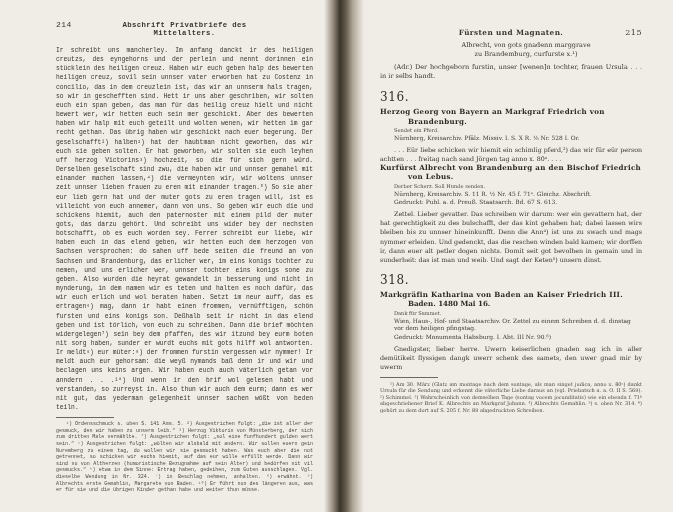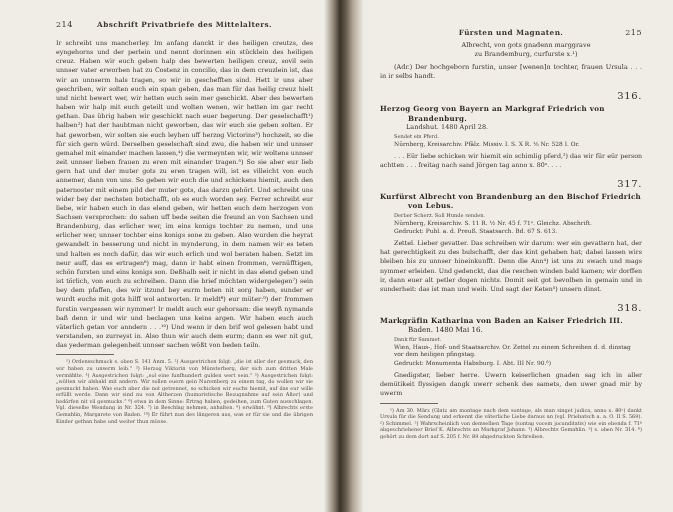--- a/index.html
+++ b/index.html
@@ -11,45 +11,45 @@
   .page { position:absolute; top:0; height:512px; }
   .page-left  { left:0;    width:330px; }
   .page-right { left:346px; width:327px; }
   .gutter {
     position:absolute; left:324px; top:0; width:40px; height:512px;
     background:linear-gradient(90deg,
       rgba(240,237,230,0) 0%, #9a9081 22%, #3a332a 40%,
       #665c4e 55%, #b0a697 72%, rgba(240,237,230,0) 100%);
     pointer-events:none;
   }
-  .content-l { position:absolute; left:56px; top:20px; width:257px; }
+  .content-l { position:absolute; left:56px; top:20px; width:257px;font-family:Liberation Mono, monospace; }
   .content-r { position:absolute; left:34px; top:20px; width:262px; }
 
   .runhead { display:grid; grid-template-columns:34px 1fr 34px; align-items:baseline; margin-bottom:4px; }
   .pagenum { font-size:8px; letter-spacing:0.5px; color:#3b362e; }
   .runtitle { text-align:center; font-size:7.3px; font-weight:bold; letter-spacing:0.4px; color:#3b362e; }
 
   .bodytext {
     font-size:6.3px; line-height:9.15px; text-align:justify;
     color:#3a342c; margin-top:9px;
   }
   .fnrule { width:58px; border:none; border-top:1px solid #6d675d; margin:5px 0 3px 0; }
   .fntext {
     font-size:5.0px; line-height:6.6px; text-align:justify;
     color:#4f4a42; text-indent:10px;
   }
 
   .dateline { font-size:6.5px; line-height:9.3px; text-align:justify; word-spacing:2.6px; margin-top:9px; }
   .sigblock { text-align:center; font-size:6.5px; line-height:9.3px; margin-top:3px; padding-left:30px; }
   .adr { font-size:6.5px; line-height:9.3px; text-align:justify; text-indent:14px; margin-top:3px; }
 
-  .entnum { text-align:right; font-size:10px; letter-spacing:0.6px; margin:9px 0 3px 0; color:#332e27; }
+  .entnum { text-align:left; font-size:12px; letter-spacing:0.6px; margin:9px 0 3px 0; color:#332e27; }
   .enthead { font-size:7.1px; font-weight:bold; letter-spacing:0.3px; line-height:9.4px; color:#2e2922;
              padding-left:28px; text-indent:-28px; }
-  .enthead .roman-suffix { font-weight:normal; letter-spacing:0; }
+  .enthead .roman-suffix { font-weight:bold; letter-spacing:0; }
   .entplace { font-size:6.5px; padding-left:26px; line-height:9px; }
   .regest { font-size:5.1px; padding-left:14px; line-height:6.8px; color:#4f4a42; margin-top:1px; }
   .srcline { font-size:5.9px; padding-left:14px; line-height:7.8px; color:#3f3a32; margin-top:1px; }
   .enttext { font-size:6.3px; line-height:9.15px; text-align:justify; text-indent:14px; margin-top:2px; color:#3a342c; }
 </style>
 </head>
 <body>
 
 <div class="scan">
 
@@ -77,26 +77,24 @@
       </div>
 
       <div class="sigblock">
         <div>Albrecht, von gots gnadenn marggrave</div>
         <div>zu Brandemburg, curfurste x.¹)</div>
       </div>
       <div class="adr">(Adr.) Der hochgeborn furstin, unser [wenen]n tochter, frauen Ursula . . . in ir selbs handt.</div>
 
       <div class="entnum">316.</div>
       <div class="enthead">Herzog Georg von Bayern an Markgraf Friedrich von Brandenburg.</div>
-      <div class="entplace">Landshut. 1480 April 28.</div>
       <div class="regest">Sendet ein Pferd.</div>
       <div class="srcline">Nürnberg, Kreisarchiv. Pfälz. Missiv. I. S. X R. ⅛ Nr. 528 I. Or.</div>
       <div class="enttext">. . . Eür liebe schicken wir hiemit ein schimlig pferd,²) das wir für eür person achtten . . . freitag nach sand Jörgen tag anno x. 80ᵃ. . . .</div>
 
-      <div class="entnum">317.</div>
       <div class="enthead">Kurfürst Albrecht von Brandenburg an den Bischof Friedrich von Lebus.</div>
       <div class="regest">Derber Scherz. Soll Hunde senden.</div>
       <div class="srcline">Nürnberg, Kreisarchiv. S. 11 R. ½ Nr. 45 f. 71ᵃ. Gleichz. Abschrift.</div>
       <div class="srcline">Gedruckt: Publ. a. d. Preuß. Staatsarch. Bd. 67 S. 613.</div>
       <div class="enttext">Zettel. Lieber gevatter. Das schreiben wir darum: wer ein gevattern hat, der hat gerechtigkeit zu des bulschafft, der das kint gehaben hat; dabei lassen wirs bleiben bis zu unnser hineinkunfft. Denn die Ann⁴) ist uns zu swach und mags nymmer erleiden. Und gedenckt, das die reschen winden bald kamen; wir dorffen ir, dann euer alt petler dogen nichts. Domit seit got bevolhen in gemain und in sunderheit: das ist man und weib. Und sagt der Keten⁵) unsern dinst.</div>
 
       <div class="entnum">318.</div>
       <div class="enthead">
         <span>Markgräfin Katharina von Baden an Kaiser Friedrich III.</span>
         <span class="roman-suffix">Baden. 1480 Mai 16.</span>

